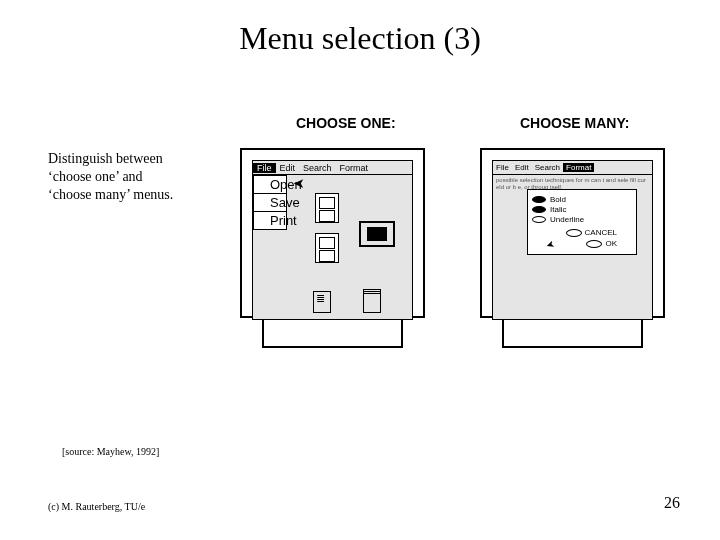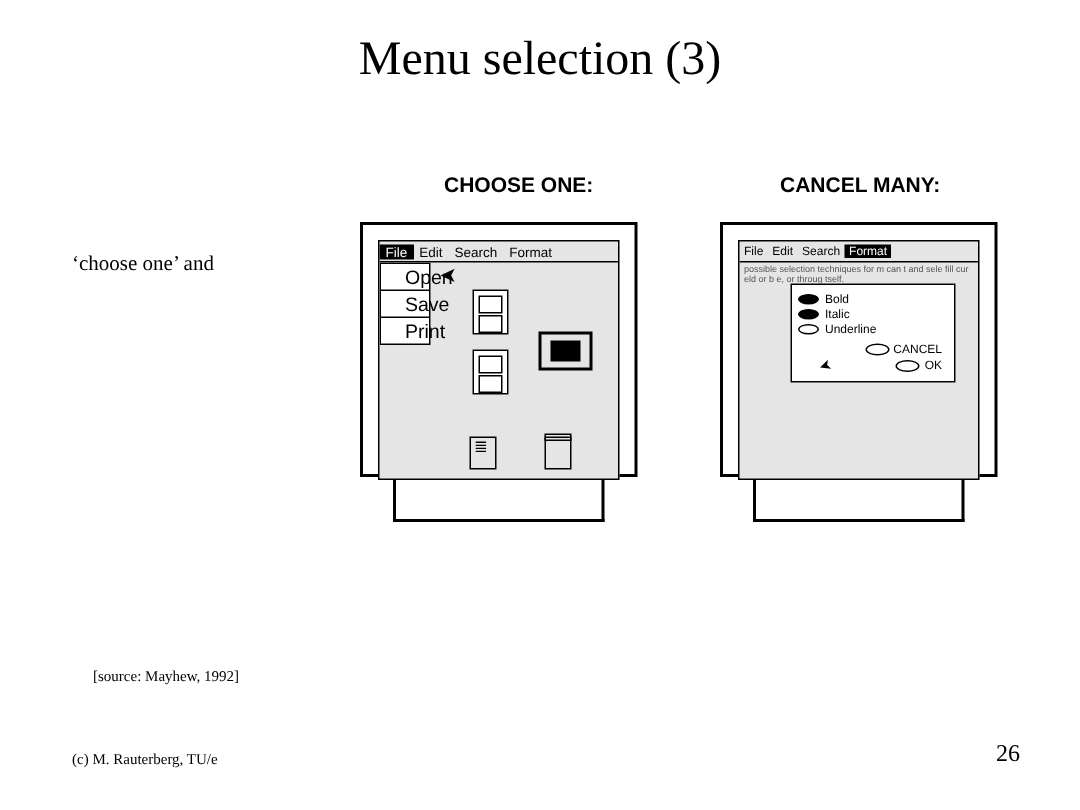--- a/index.html
+++ b/index.html
@@ -187,21 +187,21 @@
     color: #555;
     line-height: 1.15;
     word-break: break-all;
   }
   .dialog {
     position: absolute;
     top: 28px; left: 34px;
     width: 110px;
     border: 1px solid #000;
     background: #fff;
-    padding: 4px 8px 6px 4px;
+    padding: 4px 19px 6px 4px;
   }
   .opt { display:flex; align-items:center; gap:4px; font-size:8px; margin:1px 0; }
   .oval { width:14px; height:7px; border:1px solid #000; border-radius:50%; }
   .oval.filled { background:#000; }
   .dlg-btns { margin-top:4px; display:flex; flex-direction:column; align-items:flex-end; gap:2px;}
   .dlg-btns .btn { display:flex; align-items:center; gap:3px; font-size:8px;}
   .roundbtn { width:16px; height:8px; border:1px solid #000; border-radius:50%; }
   .dlg-cursor {
     position:absolute; bottom:4px; left:18px; font-size:10px; transform: rotate(-20deg) scaleX(-1);
   }
@@ -225,26 +225,27 @@
     bottom: 28px;
     font-size: 16px;
   }
 </style>
 </head>
 <body>
 
 <h1 class="slide-title">Menu selection (3)</h1>
 
 <div class="caption">
-  <br>
+  <span>Distinguish between</span><br>
   <span>‘choose one’ and</span><br>
+  <span>‘choose many’ menus.</span>
 </div>
 
 <div class="labels label-one">CHOOSE ONE:</div>
-<div class="labels label-many">CANCEL MANY:</div>
+<div class="labels label-many">CHOOSE MANY:</div>
 
 <div class="monitor monitor-one">
   <div class="bezel">
     <div class="screen">
       <div class="menubar">
         <span class="active">File</span>
         <span>Edit</span>
         <span>Search</span>
         <span>Format</span>
       </div>

